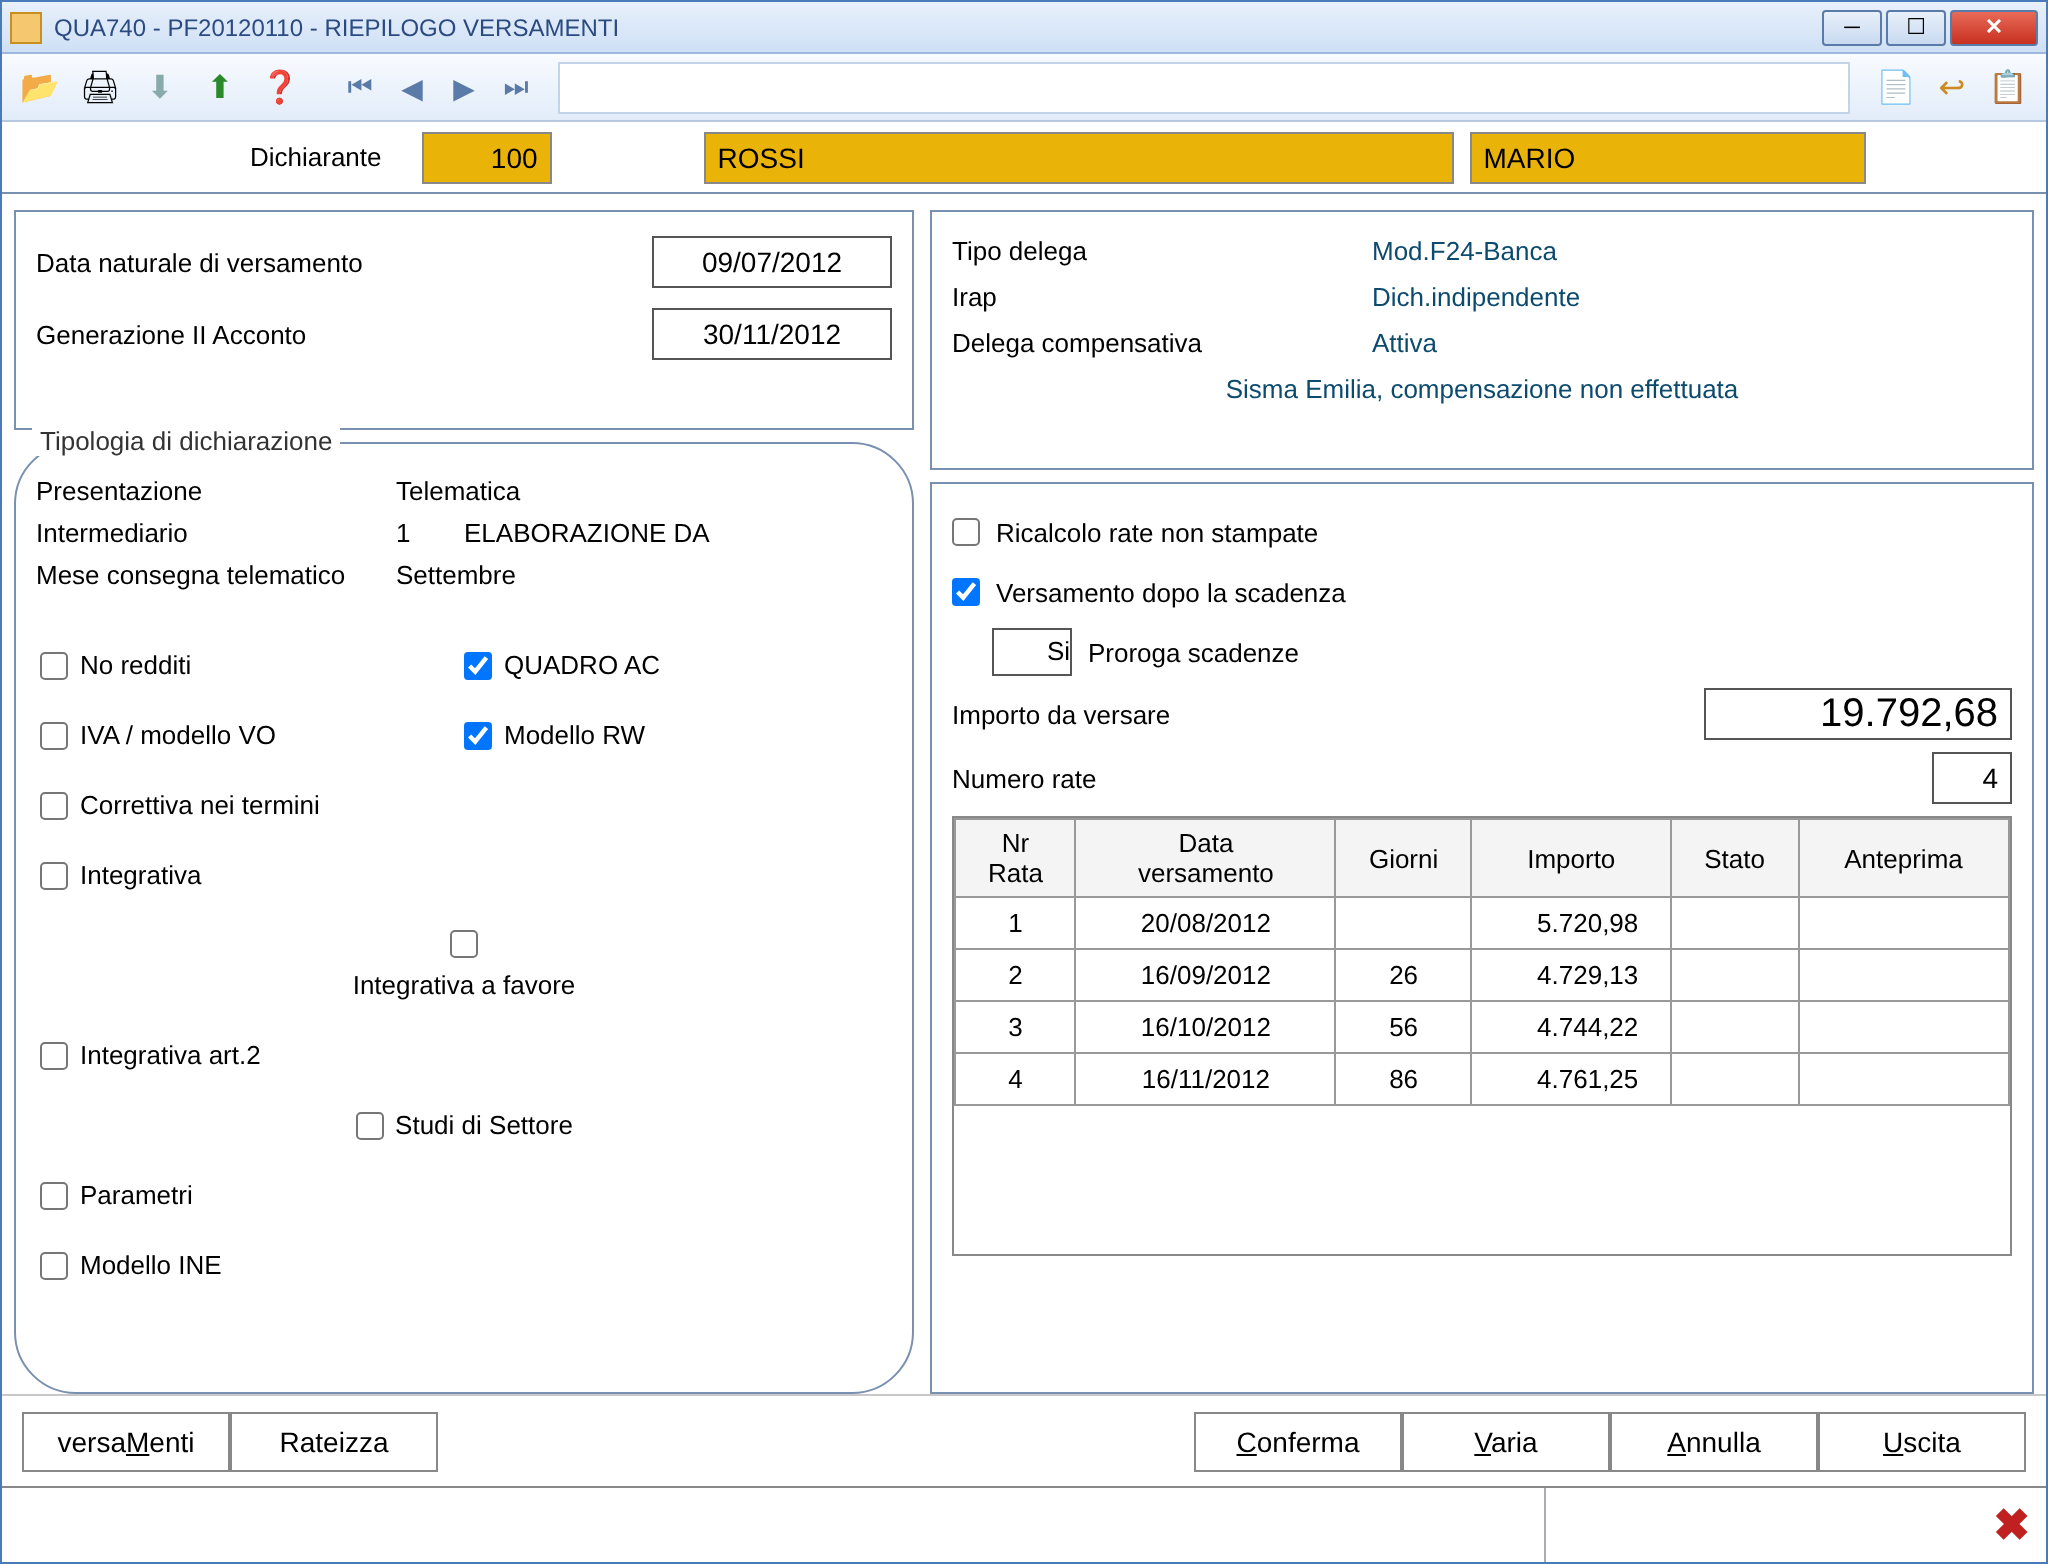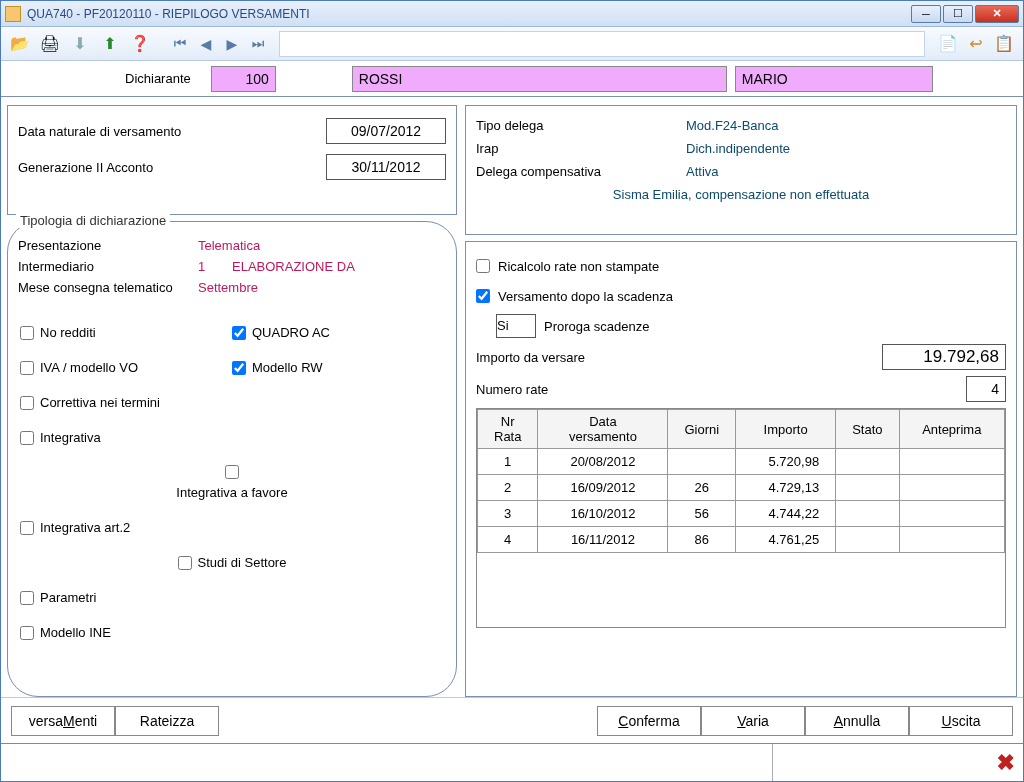--- a/index.html
+++ b/index.html
@@ -12,21 +12,21 @@
 .win-btn { width: 30px; height: 18px; border: 1px solid #5a7aa8; background: linear-gradient(#e8f0fb,#c8daf0); border-radius: 2px; font-size: 11px; display: flex; align-items: center; justify-content: center; cursor: pointer;}
 .win-btn.close { background: linear-gradient(#e86a58,#c83020); color: #fff; width: 44px; font-weight: bold;}
 .toolbar { height: 34px; background: linear-gradient(#f8fbff,#e2ecf9); border-bottom: 1px solid #b8c8de; display: flex; align-items: center; padding: 0 6px; gap: 4px;}
 .tool-icon { width: 26px; height: 26px; display: flex; align-items: center; justify-content: center; cursor: pointer; border-radius: 3px; font-size: 16px;}
 .tool-sep { width: 8px; }
 .nav-arrow { color: #5a7aa8; font-size: 14px; width: 22px; text-align: center; cursor: pointer;}
 .nav-region { flex: 1; height: 26px; border: 1px solid #c4d4e8; background: #fff; margin: 0 6px;}
 .right-tools { display: flex; gap: 2px;}
 .header-row { height: 36px; display: flex; align-items: center; padding: 8px 14px; gap: 8px; border-bottom: 1px solid #7a90b0;}
 .header-row label { font-weight: normal; }
-.input { border: 1px solid #888; background: #f0abfc; padding: 3px 6px; font-family: inherit; font-size: 14px; height: 26px;}
+.input { border: 1px solid #888; background: #eab308; padding: 3px 6px; font-family: inherit; font-size: 14px; height: 26px;}
 .input.code { width: 65px; text-align: right;}
 .input.surname { width: 375px;}
 .input.name { width: 198px;}
 .main { flex: 1; display: flex; padding: 8px 6px 0 6px; gap: 8px;}
 .col { display: flex; flex-direction: column; gap: 6px;}
 .col.left { flex: 0 0 450px;}
 .col.right { flex: 1;}
 .panel { border: 1px solid #7a90b0; padding: 12px 10px 10px 10px; position: relative; background: #fff;}
 .panel-title { position: absolute; top: -9px; left: 8px; background: #fff; padding: 0 4px; font-size: 13px; color: #333;}
 .fld-row { display: flex; align-items: center; margin-bottom: 10px; min-height: 26px;}
@@ -34,40 +34,40 @@
 .date-input { width: 120px; text-align: center; font-size: 14px; border: 1px solid #555; height: 26px; padding: 3px 4px;}
 .link-value { color: #0020c0; cursor: pointer;}
 .check-item { display: flex; align-items: center; gap: 6px;}
 .check-item input { width: 14px; height: 14px;}
 .right-top-row { display: flex; align-items: center; margin-bottom: 8px;}
 .right-top-row .rlabel { flex: 0 0 210px;}
 .right-top-row .rval { color: #0c4a6e;}
 .sisma { text-align: center; color: #0c4a6e; margin-top: 4px;}
 .opt-row { display: flex; align-items: center; gap: 8px; margin-bottom: 6px; min-height: 24px;}
 .opt-row input[type=checkbox] { width: 14px; height: 14px;}
-.si-box { width: 40px; height: 24px; border: 1px solid #555; text-align: left; line-height: 22px; font-size: 13px; margin-left: 20px;}
-.amount-input { width: 124px; text-align: right; border: 1px solid #555; height: 26px; padding: 3px 6px; font-size: 17px;}
+.si-box { width: 40px; height: 24px; border: 1px solid #555; text-align: right; line-height: 22px; font-size: 13px; margin-left: 20px;}
+.amount-input { width: 154px; text-align: right; border: 1px solid #555; height: 26px; padding: 3px 6px; font-size: 20px;}
 .num-input { width: 40px; text-align: right; border: 1px solid #555; height: 26px; padding: 3px 6px; font-size: 14px;}
 .table-wrap { border: 1px solid #888; height: 220px; overflow: auto; margin-top: 6px;}
 table { border-collapse: collapse; width: 100%; font-size: 13px;}
 th, td { border: 1px solid #999; padding: 4px 16px; text-align: center; height: 26px;}
 th { background: #f4f4f4; font-weight: normal;}
 td.importo { text-align: right;}
 .footer-btns { height: 46px; display: flex; align-items: center; padding: 0 10px; gap: 0; border-top: 1px solid #c8c8c8;}
 .foot-btn { min-width: 104px; height: 30px; border: 1px solid #888; background: #fff; font-family: inherit; font-size: 14px; cursor: pointer;}
 .foot-left { display: flex; gap: 0;}
 .foot-right { margin-left: auto; display: flex; gap: 0;}
 .statusbar { height: 38px; border-top: 1px solid #888; display: flex;}
 .statusbar .sseg { flex: 1; border-right: 1px solid #aab;}
 .statusbar .sseg:last-child { border-right: none; flex: 0 0 250px; display: flex; align-items: center; justify-content: flex-end; padding-right: 8px;}
 .x-icon { color: #c02020; font-size: 22px; font-weight: bold;}
 fieldset.tipologia { border: 1px solid #aaa; padding: 8px 10px 6px 10px; margin-top: 4px;}
 .tipologia .trow { display: flex; align-items: center; margin-bottom: 6px;}
 .tipologia .tlabel { flex: 0 0 180px;}
-.tipologia .tval { color: #be185d;}
+.tipologia .tval { color: #000000;}
 .left-checks { padding: 6px 2px;}
 .left-checks .check-item { margin-bottom: 10px;}
 .import-row { display: flex; align-items: center; margin-top: 6px; margin-bottom: 6px;}
 .import-row .ilabel { flex: 1;}
 </style>
 </head>
 <body>
 
 <div class="window">
 

